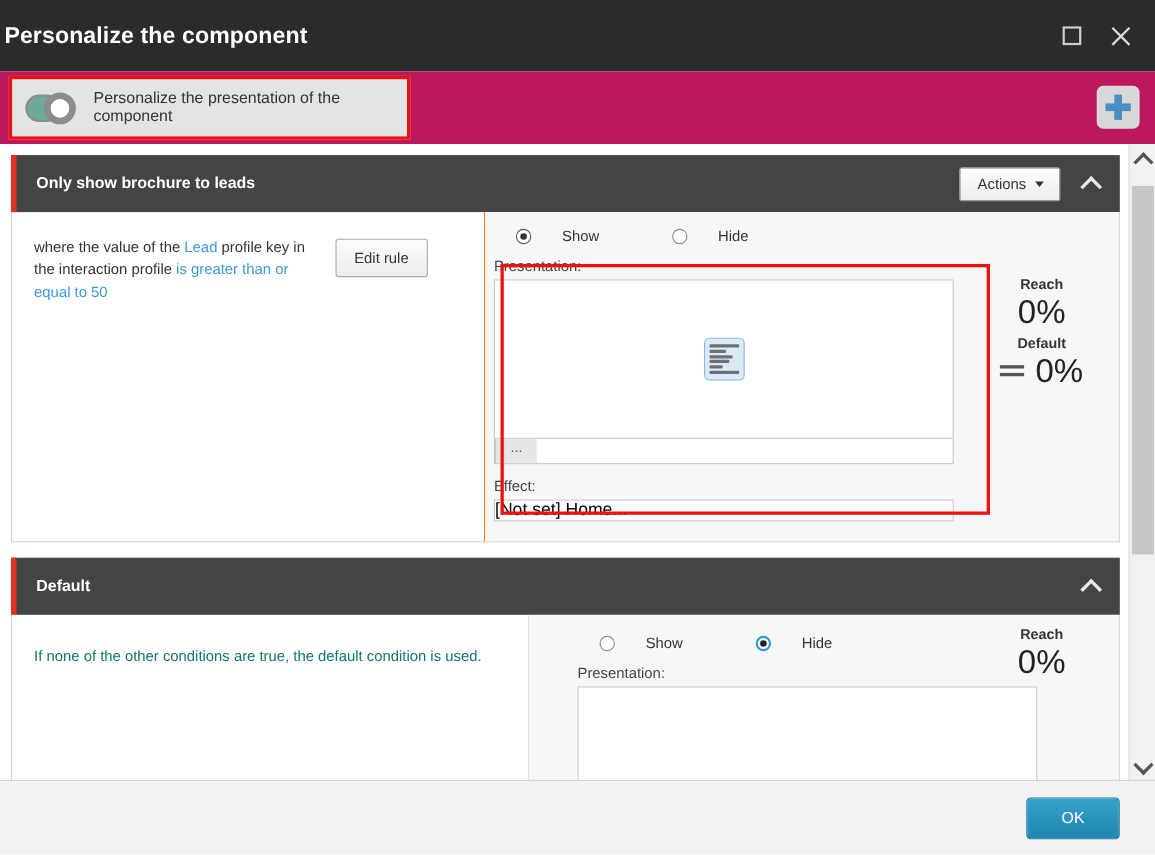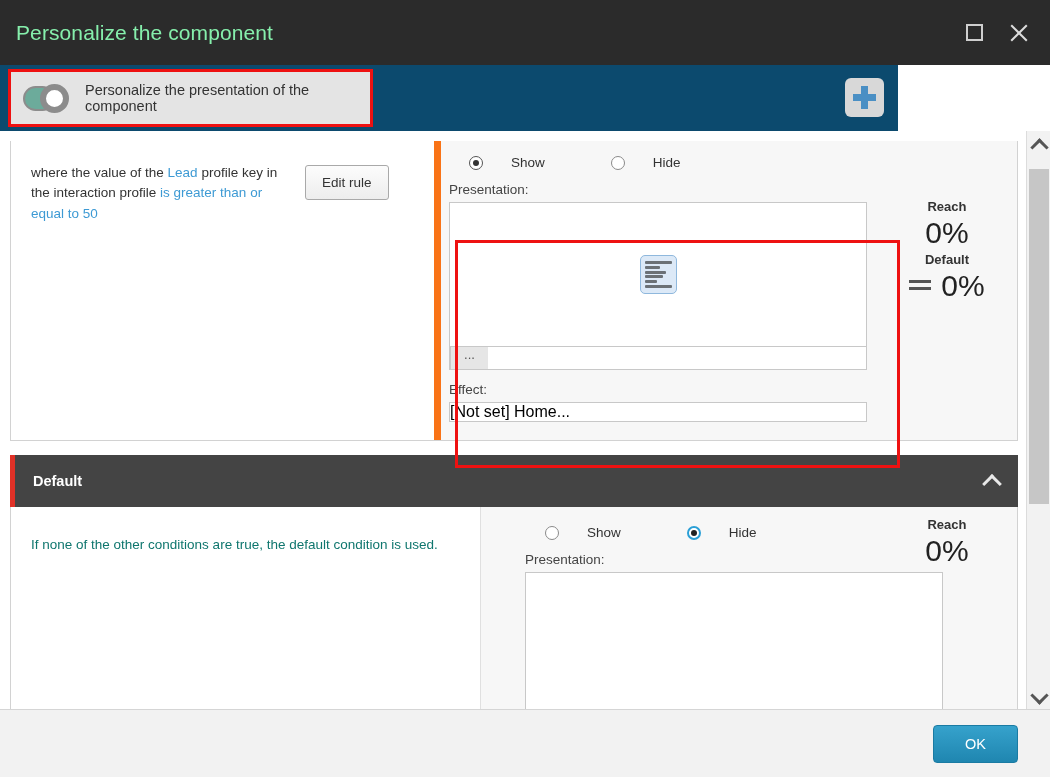--- a/index.html
+++ b/index.html
@@ -11,42 +11,42 @@
   }
   #app { position: relative; width: 1050px; height: 777px; background: #ffffff; }
 
   
   .titlebar {
     position: absolute; left: 0; top: 0; width: 1050px; height: 65px;
     background: #2b2b2b;
     display: flex; align-items: center;
   }
   .titlebar .title {
-    color: #86efac; font-size: 21px; font-weight: 400;
-    margin-left: 16px; letter-spacing: .1px;
+    color: #ffffff; font-size: 21px; font-weight: 700;
+    margin-left: 4px; letter-spacing: .1px;
   }
   .win-btns { margin-left: auto; display: flex; align-items: center; height: 100%; }
   .win-btn {
     width: 44px; height: 65px; display: flex; align-items: center; justify-content: center;
     cursor: pointer;
   }
   .sq-icon { width: 17px; height: 17px; border: 2px solid #cfcfcf; }
   .x-icon { position: relative; width: 20px; height: 20px; }
   .x-icon:before, .x-icon:after {
     content: ""; position: absolute; left: 0; top: 9px; width: 22px; height: 2px;
     background: #dcdcdc;
   }
   .x-icon:before { transform: rotate(45deg); }
   .x-icon:after  { transform: rotate(-45deg); }
   .win-btn.close { margin-right: 10px; }
 
   
   .toolbar {
-    position: absolute; left: 0; top: 65px; width: 898px; height: 66px;
-    background: #0c4a6e;
+    position: absolute; left: 0; top: 65px; width: 1050px; height: 66px;
+    background: #be185d;
   }
   .toggle-box {
     position: absolute; left: 8px; top: 4px; width: 365px; height: 58px;
     border: 3px solid #ee1111; background: #e4e4e4;
     display: flex; align-items: center;
   }
   .toggle-sw {
     position: relative; margin-left: 12px; width: 46px; height: 29px;
     flex: 0 0 auto;
   }
@@ -107,21 +107,21 @@
     border-left: 3px solid #e8e8e8; border-top: 3px solid #e8e8e8;
     transform: rotate(45deg);
   }
   .card-body {
     background: #ffffff; border: 1px solid #d2d2d2; border-top: none;
     display: flex; position: relative;
   }
   .body-left {
     width: 430px; padding: 22px 20px 22px 20px;
     display: flex; align-items: flex-start; gap: 14px;
-    border-right: 7px solid #f97316;
+    border-right: 1px solid #f97316;
     min-height: 170px;
   }
   .rule-text { font-size: 13.5px; color: #333333; line-height: 1.5; width: 260px; }
   .rule-text .lnk { color: #3d9ad4; }
   .edit-rule-btn {
     margin-top: 2px;
     background: linear-gradient(#fcfcfc,#ededed);
     border: 1px solid #a9a9a9; border-radius: 3px;
     padding: 9px 16px; font-size: 13.5px; color: #333333; cursor: pointer;
     white-space: nowrap;
@@ -273,20 +273,28 @@
     </div>
     <div class="plus-btn">
       <div class="plus-glyph"></div>
     </div>
   </div>
 
   <div class="viewport">
     <div class="scroll-inner">
 
       <div class="card">
+        <div class="card-head">
+          <div class="card-title">Only show brochure to leads</div>
+          <div class="actions-btn">
+            <span>Actions</span>
+            <span class="caret-down"></span>
+          </div>
+          <div class="chev"></div>
+        </div>
 
         <div class="card-body">
           <div class="body-left">
             <div class="rule-text">
               <span>where the value of the </span><span class="lnk">Lead</span><span> profile key in the interaction profile </span><span class="lnk">is greater than or equal to 50</span>
             </div>
             <button class="edit-rule-btn">Edit rule</button>
           </div>
 
           <div class="body-right">

